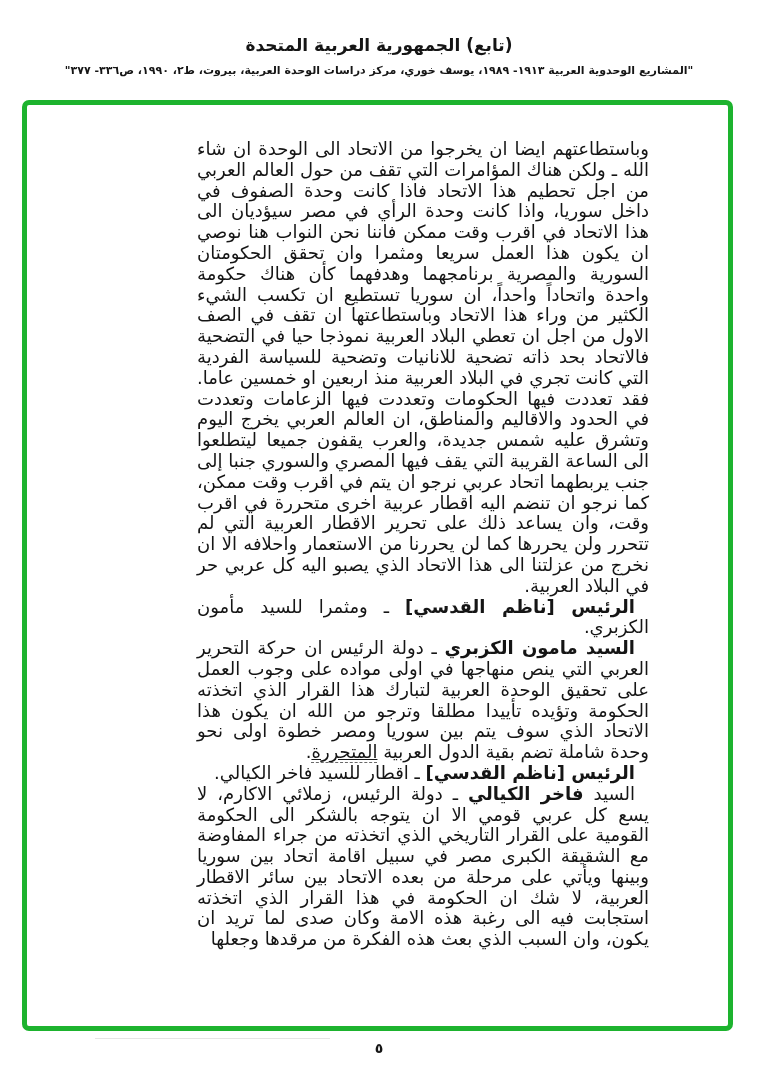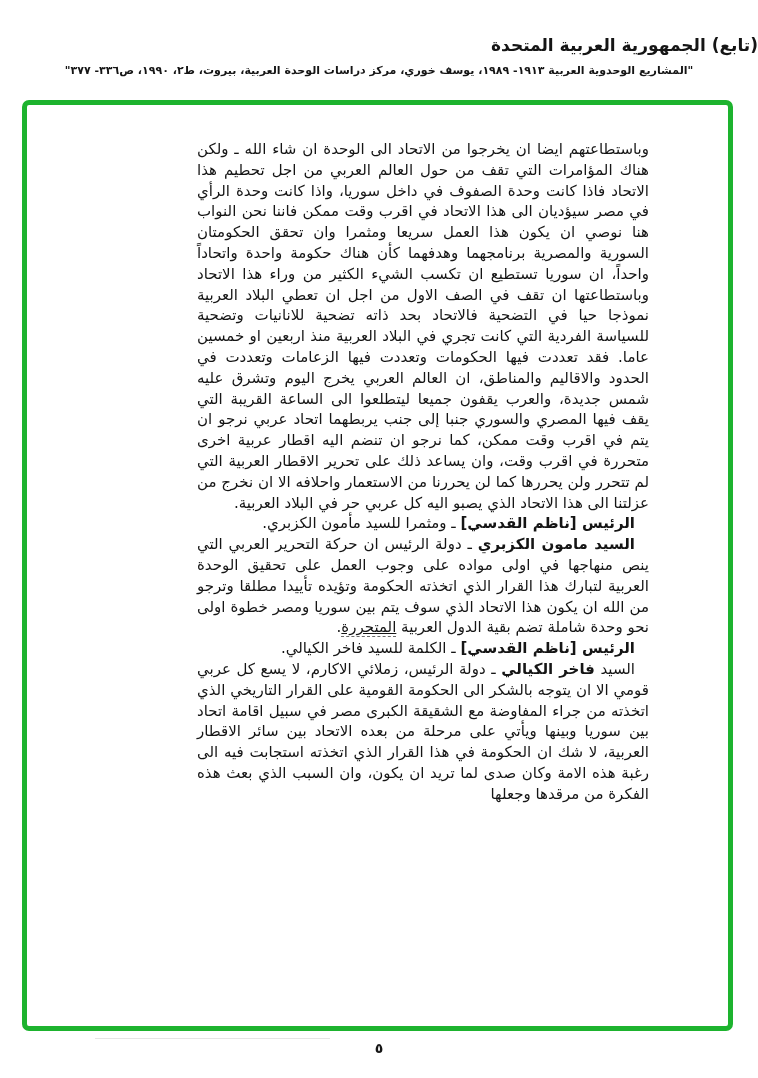--- a/index.html
+++ b/index.html
@@ -9,21 +9,21 @@
     height: 1078px;
     background: #ffffff;
     font-family: "DejaVu Sans", sans-serif;
     color: #151515;
     overflow: hidden;
   }
   .doc-title {
     position: absolute;
     top: 35px; left: 0;
     width: 100%;
-    text-align: right;
+    text-align: center;
     direction: rtl;
     font-weight: bold;
     font-size: 17px;
     letter-spacing: 0;
   }
   .citation {
     position: absolute;
     top: 64px; left: 0;
     width: 100%;
     text-align: center;
@@ -40,21 +40,21 @@
     box-sizing: border-box;
     background: transparent;
   }
   .text-block {
     position: absolute;
     top: 139px;
     left: 197px;
     width: 452px;
     direction: rtl;
     text-align: justify;
-    font-size: 15px;
+    font-size: 18px;
     line-height: 20.8px;
   }
   .text-block p { margin: 0; padding: 0; }
   .text-block p.ind { text-indent: 14px; }
   .b { font-weight: bold; }
   .du { border-bottom: 1px dashed #6a6a6a; text-decoration: underline; }
   .page-num {
     position: absolute;
     top: 1040px; left: 0;
     width: 100%;
@@ -81,21 +81,21 @@
   <div class="frame"></div>
 
   <div class="text-block">
 
     <p><span>وباستطاعتهم ايضا ان يخرجوا من الاتحاد الى الوحدة ان شاء الله ـ ولكن هناك المؤامرات التي تقف من حول العالم العربي من اجل تحطيم هذا الاتحاد فاذا كانت وحدة الصفوف في داخل سوريا، واذا كانت وحدة الرأي في مصر سيؤديان الى هذا الاتحاد في اقرب وقت ممكن فاننا نحن النواب هنا نوصي ان يكون هذا العمل سريعا ومثمرا وان تحقق الحكومتان السورية والمصرية برنامجهما وهدفهما كأن هناك حكومة واحدة واتحاداً واحداً، ان سوريا تستطيع ان تكسب الشيء الكثير من وراء هذا الاتحاد وباستطاعتها ان تقف في الصف الاول من اجل ان تعطي البلاد العربية نموذجا حيا في التضحية فالاتحاد بحد ذاته تضحية للانانيات وتضحية للسياسة الفردية التي كانت تجري في البلاد العربية منذ اربعين او خمسين عاما. فقد تعددت فيها الحكومات وتعددت فيها الزعامات وتعددت في الحدود والاقاليم والمناطق، ان العالم العربي يخرج اليوم وتشرق عليه شمس جديدة، والعرب يقفون جميعا ليتطلعوا الى الساعة القريبة التي يقف فيها المصري والسوري جنبا إلى جنب يربطهما اتحاد عربي نرجو ان يتم في اقرب وقت ممكن، كما نرجو ان تنضم اليه اقطار عربية اخرى متحررة في اقرب وقت، وان يساعد ذلك على تحرير الاقطار العربية التي لم تتحرر ولن يحررها كما لن يحررنا من الاستعمار واحلافه الا ان نخرج من عزلتنا الى هذا الاتحاد الذي يصبو اليه كل عربي حر في البلاد العربية.</span></p>
 
     <p class="ind"><span class="b">الرئيس [ناظم القدسي]</span><span> ـ ومثمرا للسيد مأمون الكزبري.</span></p>
 
     <p class="ind"><span class="b">السيد مامون الكزبري</span><span> ـ دولة الرئيس ان حركة التحرير العربي التي ينص منهاجها في اولى مواده على وجوب العمل على تحقيق الوحدة العربية لتبارك هذا القرار الذي اتخذته الحكومة وتؤيده تأييدا مطلقا وترجو من الله ان يكون هذا الاتحاد الذي سوف يتم بين سوريا ومصر خطوة اولى نحو وحدة شاملة تضم بقية الدول العربية </span><span class="du">المتحررة</span><span>.</span></p>
 
-    <p class="ind"><span class="b">الرئيس [ناظم القدسي]</span><span> ـ الكلمة للسيد فاخر الكيالي.</span></p>
+    <p class="ind"><span class="b">الرئيس [ناظم القدسي]</span><span> ـ اقطار للسيد فاخر الكيالي.</span></p>
 
     <p class="ind"><span>السيد </span><span class="b">فاخر الكيالي</span><span> ـ دولة الرئيس، زملائي الاكارم، لا يسع كل عربي قومي الا ان يتوجه بالشكر الى الحكومة القومية على القرار التاريخي الذي اتخذته من جراء المفاوضة مع الشقيقة الكبرى مصر في سبيل اقامة اتحاد بين سوريا وبينها ويأتي على مرحلة من بعده الاتحاد بين سائر الاقطار العربية، لا شك ان الحكومة في هذا القرار الذي اتخذته استجابت فيه الى رغبة هذه الامة وكان صدى لما تريد ان يكون، وان السبب الذي بعث هذه الفكرة من مرقدها وجعلها</span></p>
 
   </div>
 
   <div class="scan-line"></div>
 
   <div class="page-num">٥</div>
 
 </div>

